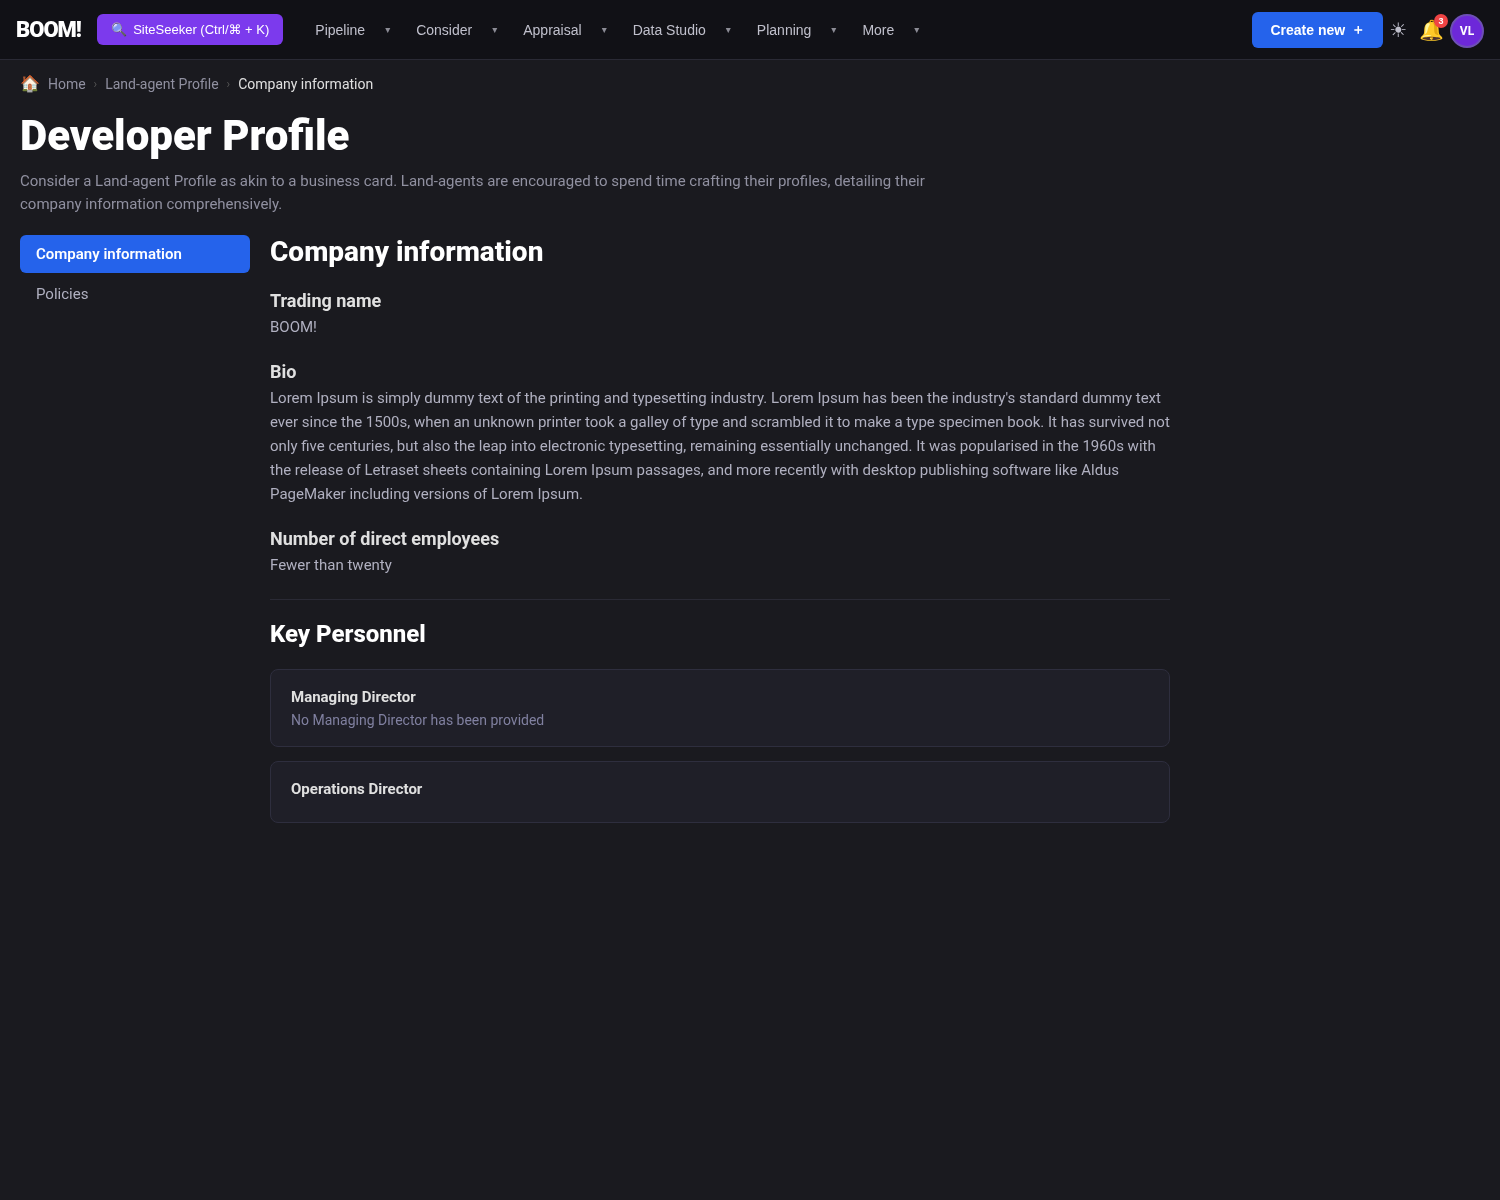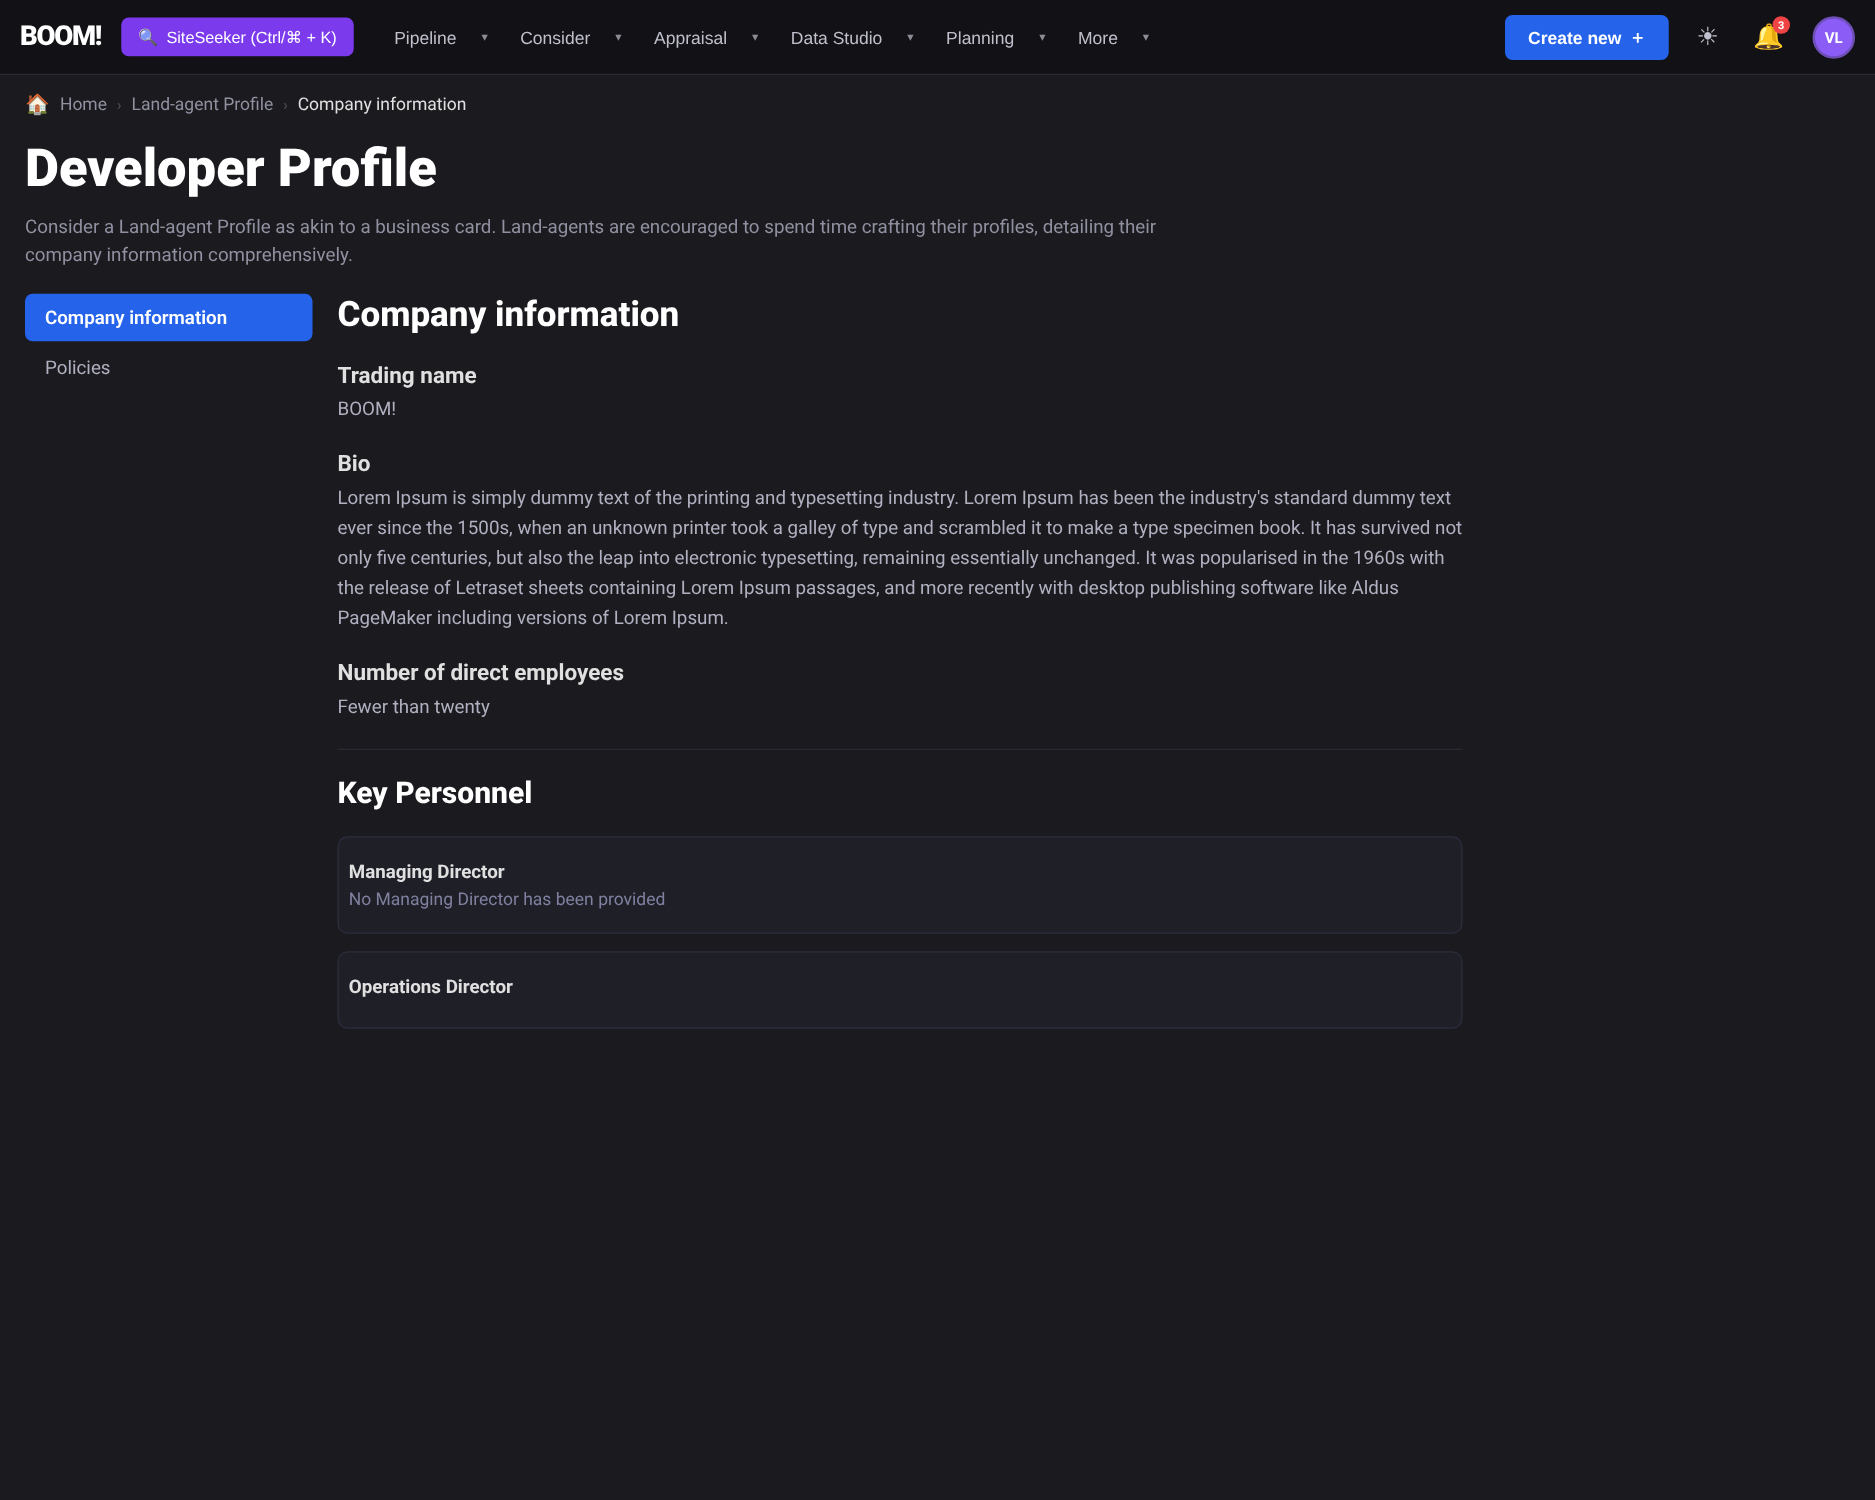--- a/index.html
+++ b/index.html
@@ -59,22 +59,22 @@
       align-items: center;
       gap: 20px;
       border-radius: 4px;
     }
     .chevron-down {
       font-size: 10px;
       opacity: 0.7;
     }
     .nav-right {
       display: flex;
-      align-items: center;
-      gap: 16px;
+      align-items: flex-end;
+      gap: 0;
       margin-left: auto;
       padding-left: 32px;
     }
     .create-new-btn {
       background: #2563eb;
       border: none;
       border-radius: 6px;
       color: #fff;
       padding: 9px 18px;
       font-size: 14px;
@@ -106,21 +106,21 @@
       height: 14px;
       display: flex;
       align-items: center;
       justify-content: center;
       font-weight: 700;
     }
     .avatar {
       width: 34px;
       height: 34px;
       border-radius: 50%;
-      background: #8b5cf6;
+      background: #6d28d9;
       display: flex;
       align-items: center;
       justify-content: center;
       font-size: 12px;
       font-weight: 700;
       color: #fff;
       cursor: pointer;
       border: 2px solid #6d4fb5;
     }
 
@@ -224,21 +224,21 @@
       font-size: 24px;
       font-weight: 800;
       color: #ffffff;
       margin-bottom: 21px;
       margin-top: 10px;
     }
 
     .personnel-card {
       border: 1px solid #2e2e3e;
       border-radius: 8px;
-      padding: 18px 8px;
+      padding: 18px 20px;
       margin-bottom: 14px;
       background: #1f1f28;
     }
     .personnel-card-title {
       font-size: 15px;
       font-weight: 700;
       color: #e0e0e0;
       margin-bottom: 6px;
     }
     .personnel-card-value {

